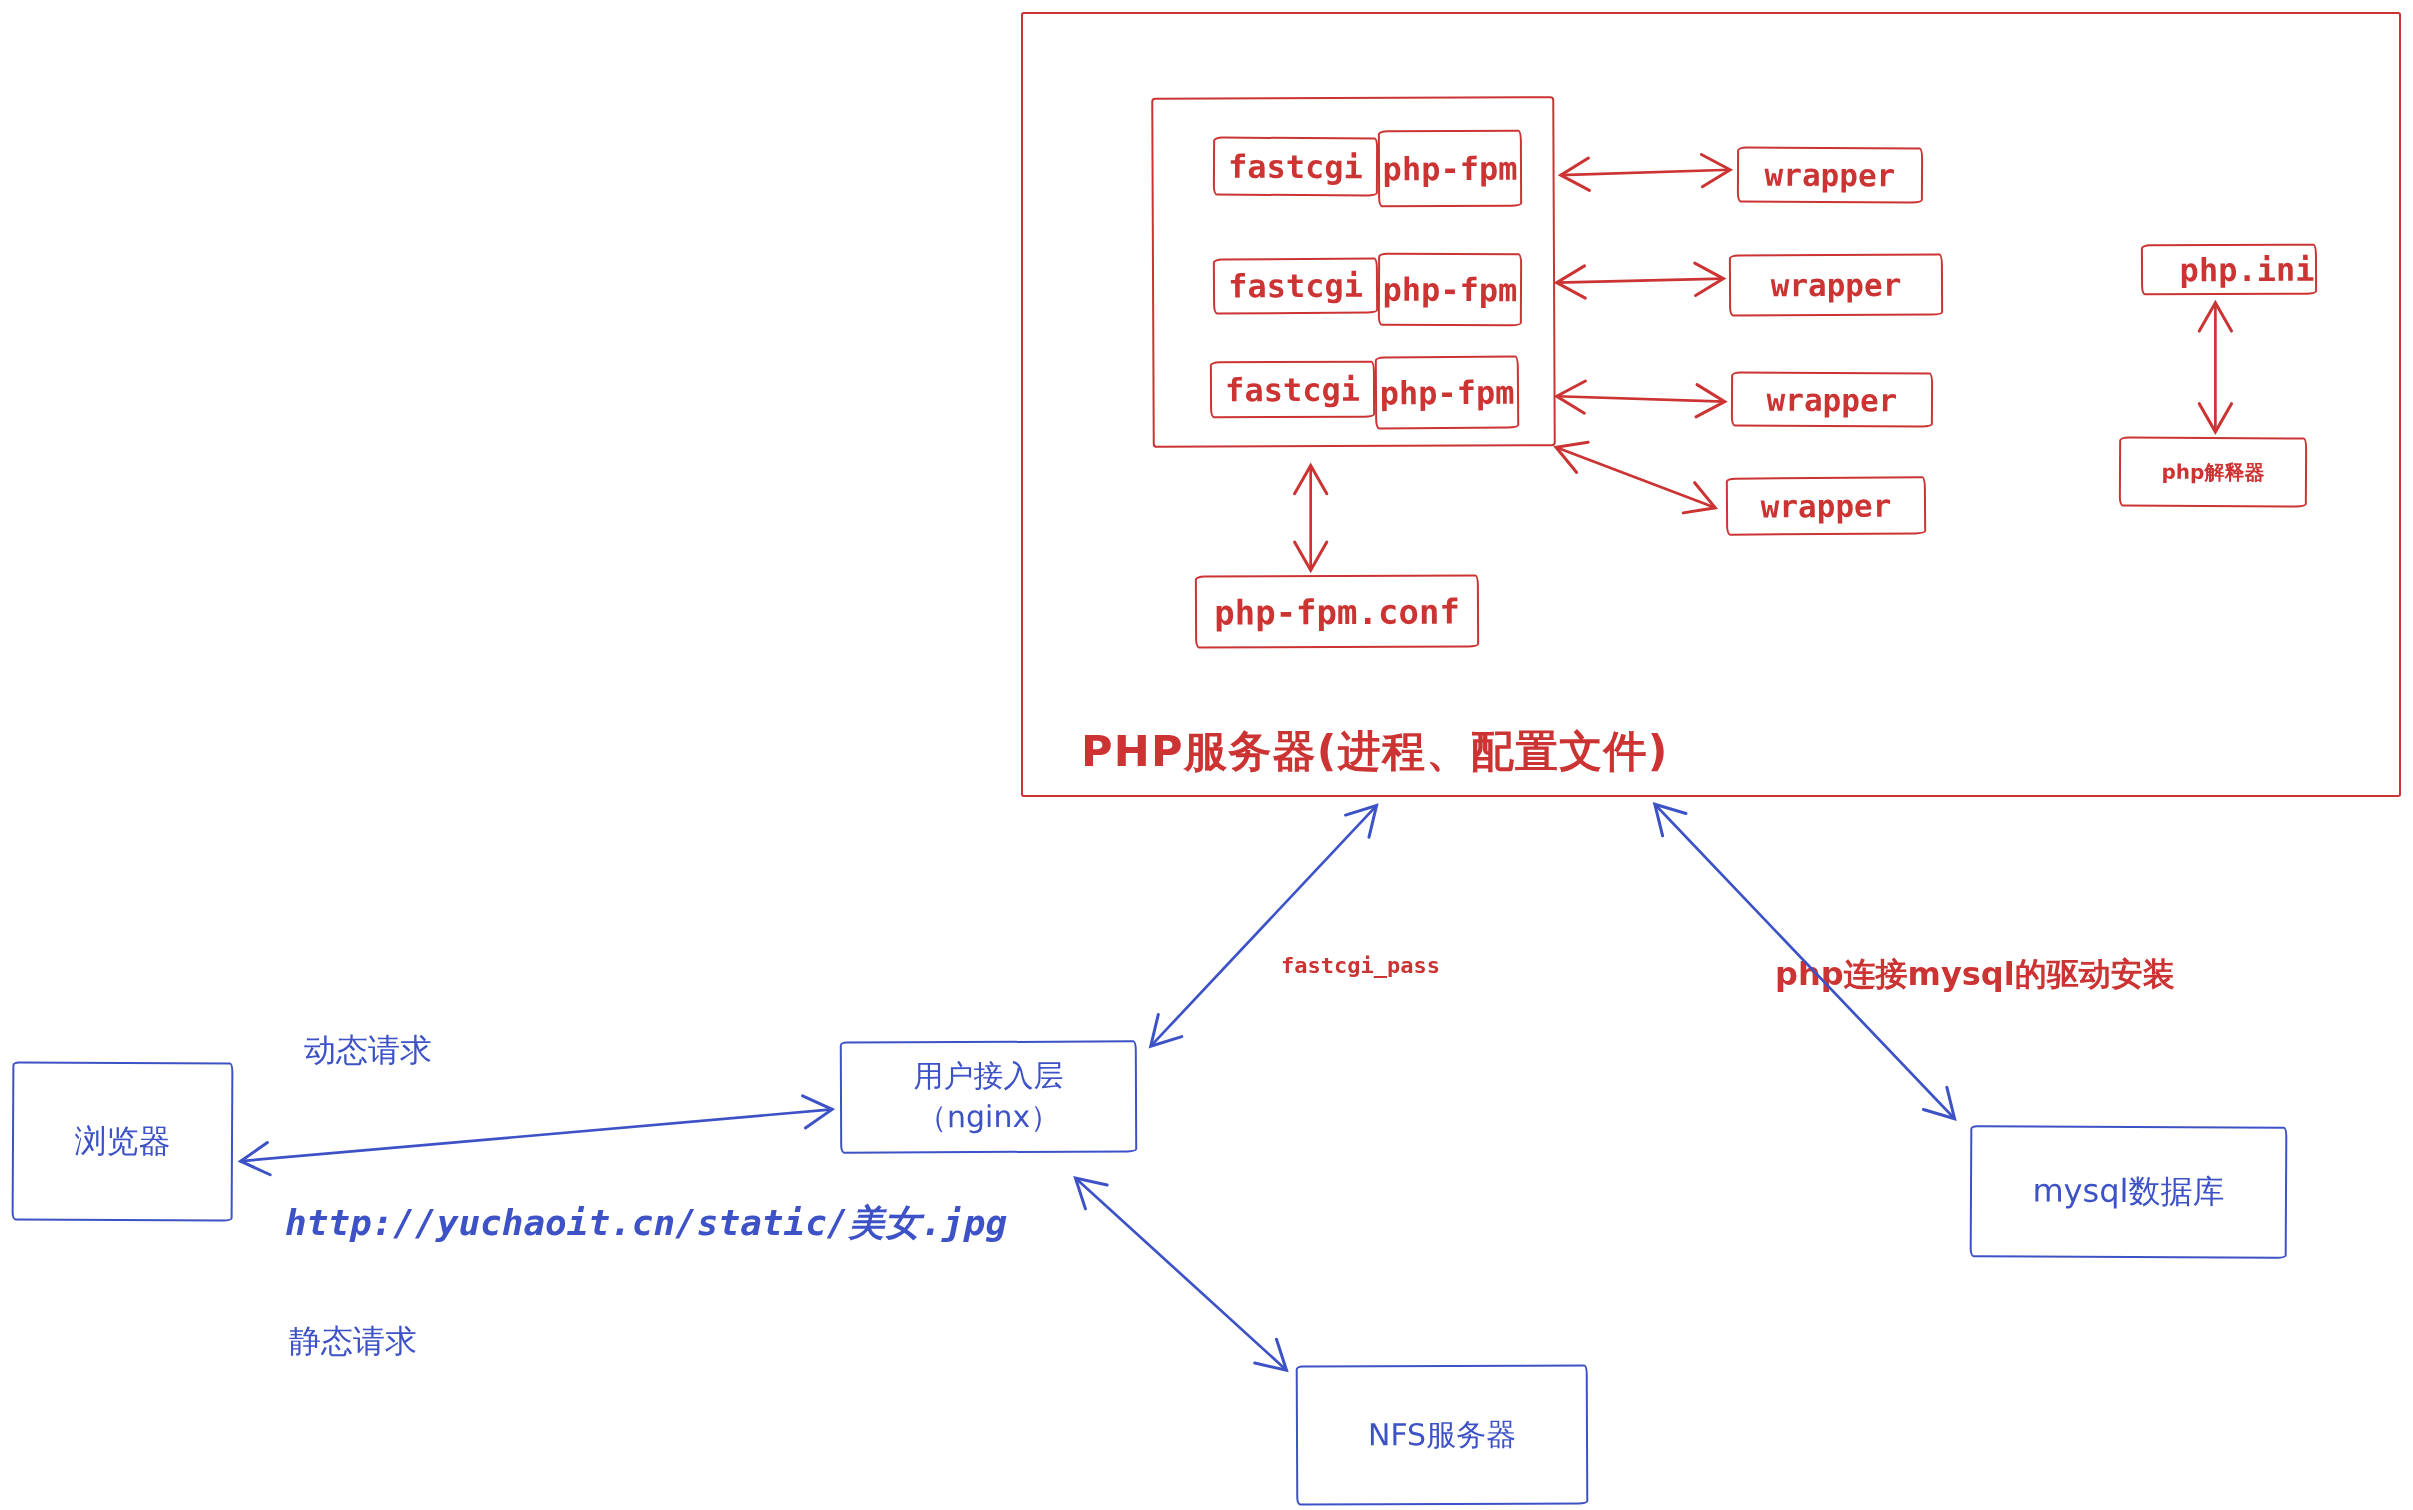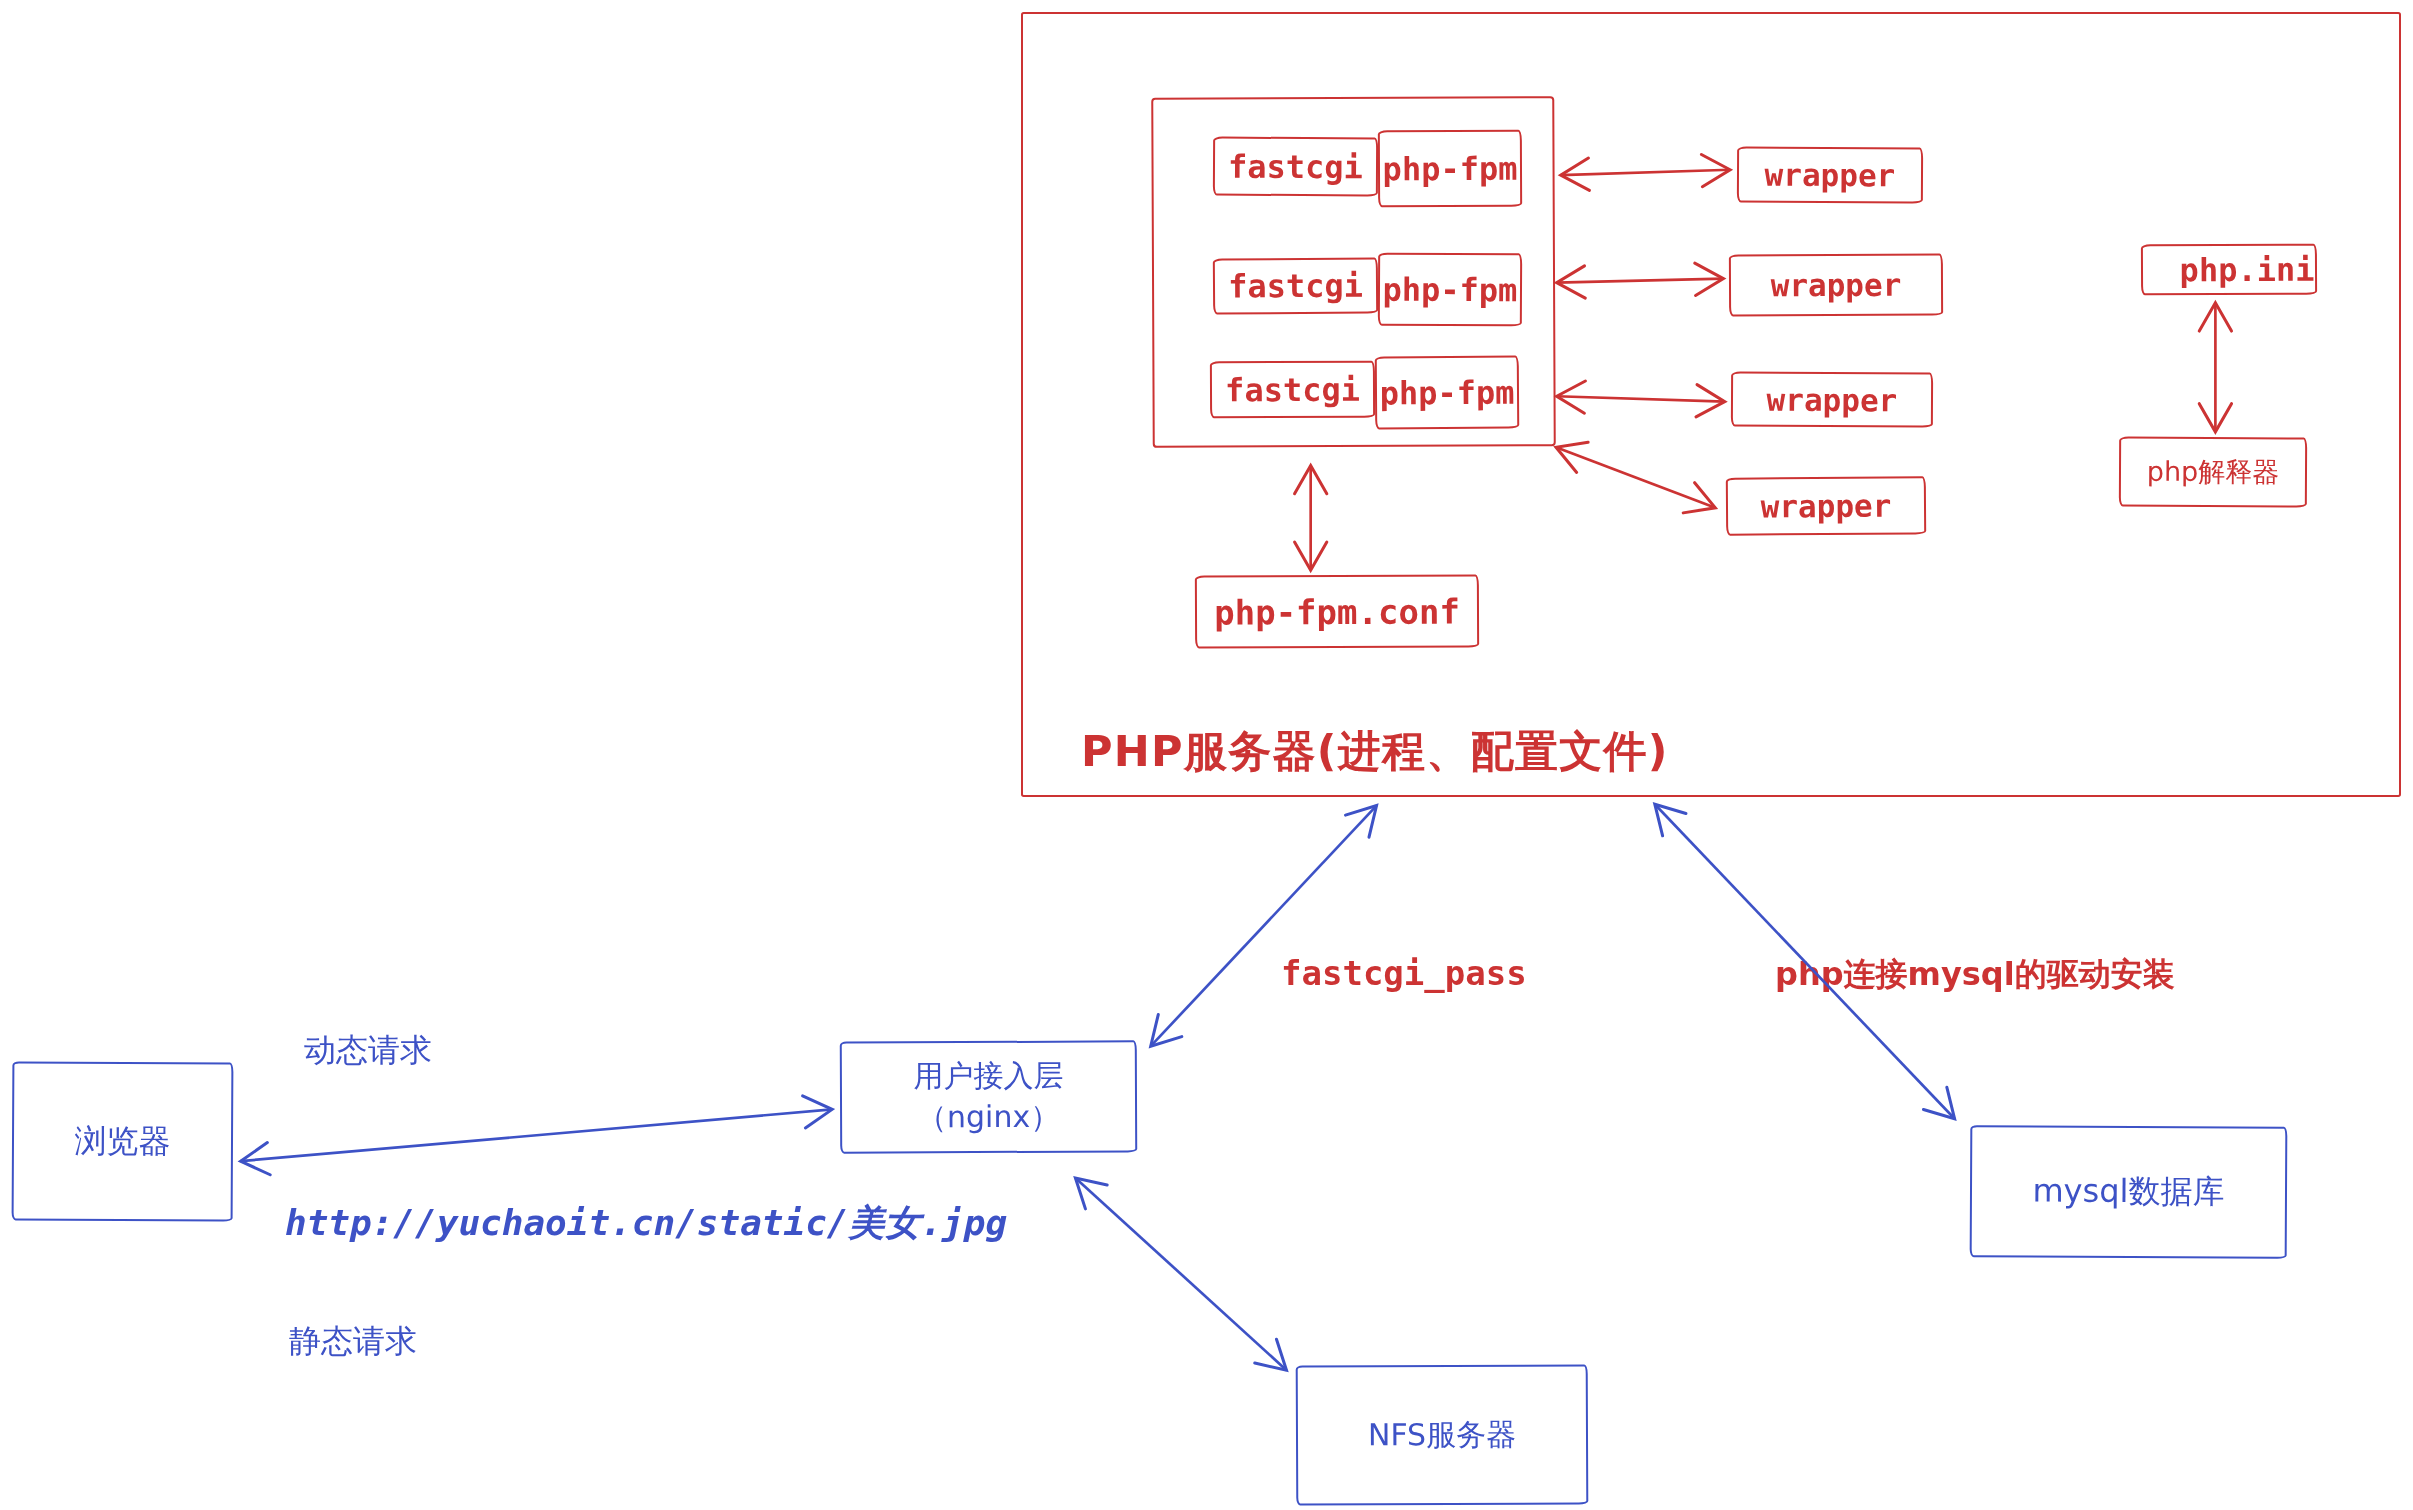--- a/index.html
+++ b/index.html
@@ -58,37 +58,37 @@
 
   <div class="box red-box mono rot-a" style="left:1210px;top:361px;width:165px;height:57px;font-size:32px;font-weight:600;">fastcgi</div>
   <div class="box red-box mono rot-c" style="left:1375px;top:356px;width:144px;height:73px;font-size:32px;font-weight:600;">php-fpm</div>
 
   <div class="box red-box mono thin rot-b" style="left:1737px;top:147px;width:186px;height:56px;font-size:31px;font-weight:600;">wrapper</div>
   <div class="box red-box mono thin rot-a" style="left:1729px;top:254px;width:214px;height:62px;font-size:31px;font-weight:600;">wrapper</div>
   <div class="box red-box mono thin rot-b" style="left:1731px;top:372px;width:202px;height:55px;font-size:31px;font-weight:600;">wrapper</div>
   <div class="box red-box mono thin rot-c" style="left:1726px;top:477px;width:200px;height:58px;font-size:31px;font-weight:600;">wrapper</div>
 
   <div class="box red-box mono thin rot-a" style="left:2141px;top:244px;width:176px;height:51px;font-size:32px;font-weight:600;padding-left:36px;">php.ini</div>
-  <div class="box red-box thin rot-b" style="left:2119px;top:437px;width:188px;height:70px;font-size:27px;font-weight:400;">php解释器</div>
+  <div class="box red-box thin rot-b" style="left:2119px;top:437px;width:188px;height:70px;font-size:20px;font-weight:700;">php解释器</div>
   <div class="box red-box mono thin rot-a" style="left:1195px;top:575px;width:284px;height:73px;font-size:34px;font-weight:600;">php-fpm.conf</div>
 
   <div class="box blue-box rot-b" style="left:12px;top:1062px;width:221px;height:159px;font-size:32px;">浏览器</div>
 
   <div class="box blue-box rot-a" style="left:840px;top:1041px;width:297px;height:112px;font-size:30px;">用户接入层（nginx）</div>
 
   <div class="box blue-box rot-b" style="left:1970px;top:1126px;width:317px;height:132px;font-size:32px;">mysql数据库</div>
 
   <div class="box blue-box rot-a" style="left:1296px;top:1365px;width:292px;height:140px;font-size:30px;">NFS服务器</div>
 
   <div class="label blue-text" style="left:304px;top:1029px;font-size:32px;">动态请求</div>
 
   <div class="label blue-text mono" style="left:285px;top:1199px;font-size:36px;font-weight:600;font-style:italic;">http://yuchaoit.cn/static/美女.jpg</div>
   <div class="label blue-text" style="left:289px;top:1320px;font-size:32px;font-family:Liberation Mono, monospace;">静态请求</div>
 
-  <div class="label red-text mono" style="left:1281px;top:953px;font-size:34px;font-weight:600;">fastcgi_pass</div>
+  <div class="label red-text mono" style="left:1281px;top:953px;font-size:22px;font-weight:600;">fastcgi_pass</div>
 
   <div class="label red-text" style="left:1775px;top:953px;font-size:32px;font-weight:600;">php连接mysql的驱动安装</div>
 
   <svg class="arrows" width="2413" height="1511" viewBox="0 0 3590 2247">
     <defs>
       <marker id="chev-red" markerUnits="userSpaceOnUse" markerWidth="70" markerHeight="70" refX="50" refY="30" orient="auto-start-reverse">
         <path d="M 8 6 L 50 30 L 8 54" fill="none" stroke="#cc3333" stroke-width="4.5" stroke-linecap="round"></path>
       </marker>
       <marker id="chev-blue" markerUnits="userSpaceOnUse" markerWidth="70" markerHeight="70" refX="50" refY="30" orient="auto-start-reverse">
         <path d="M 8 6 L 50 30 L 8 54" fill="none" stroke="#3d52c6" stroke-width="4.5" stroke-linecap="round"></path>

